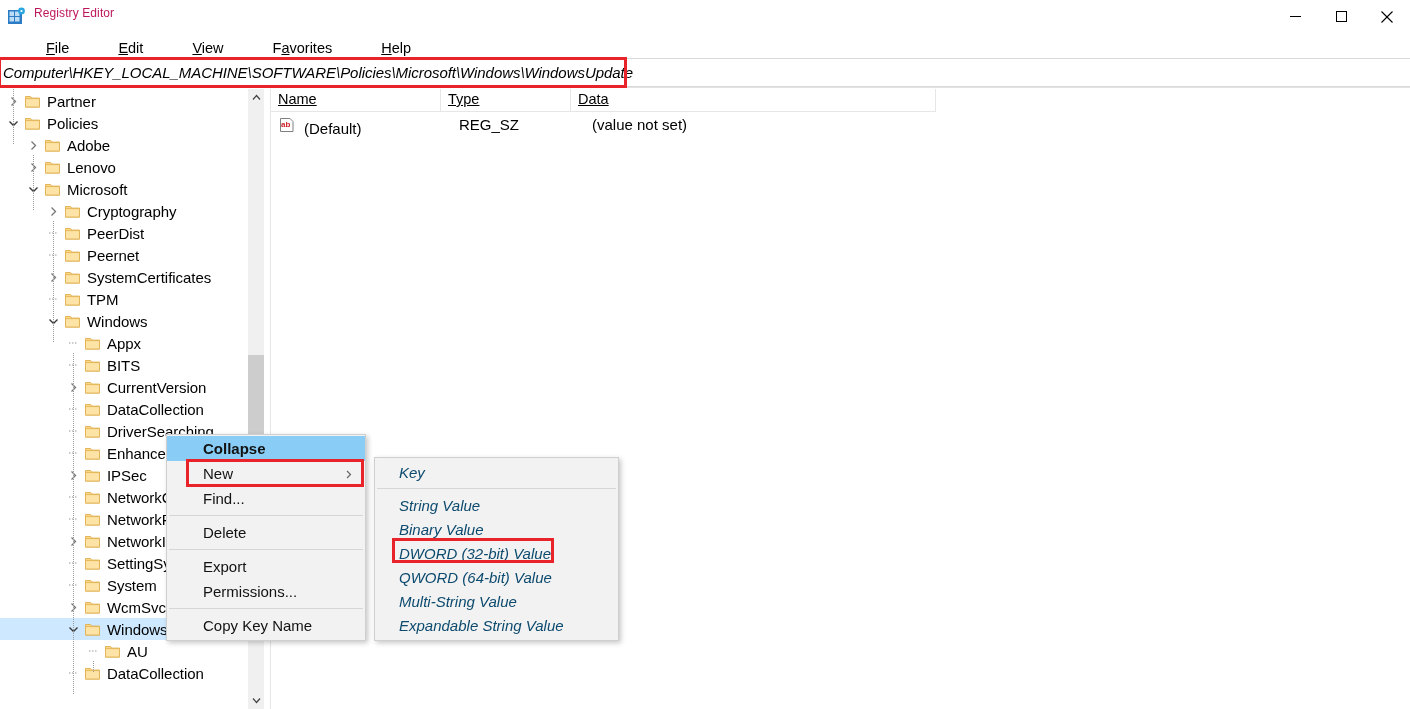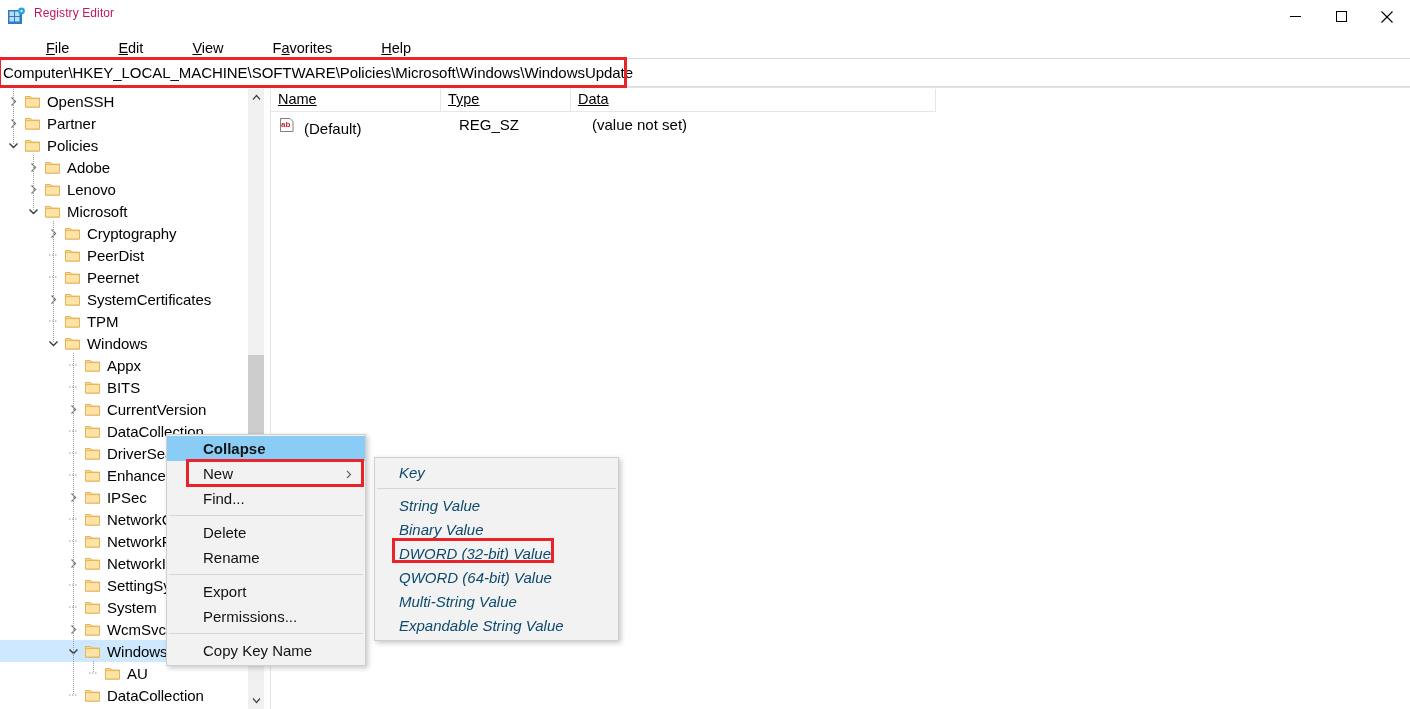--- a/index.html
+++ b/index.html
@@ -60,20 +60,21 @@
     margin-left: 32px;
   }
   .menu-item u { text-decoration: underline; text-underline-offset: 1px; }
 
   
   .addrbar-wrap {
     position: absolute; left: 0; top: 58px;
     width: 1410px; height: 30px;
     background: #ffffff;
     border-bottom: 1px solid #e3e3e3;
+    font-style: italic;
   }
   .addrbar {
     position: absolute; left: 0; top: 0;
     width: 1410px; height: 29px;
     border: 1px solid #d9d9d9;
     border-left: none; border-right: none;
     background: #ffffff;
     display: flex; align-items: center;
   }
   .addr-text {
@@ -307,35 +308,20 @@
 
   <div class="addrbar-wrap">
     <div class="addrbar">
       <span class="addr-text">Computer\HKEY_LOCAL_MACHINE\SOFTWARE\Policies\Microsoft\Windows\WindowsUpdate</span>
     </div>
   </div>
   <div class="addr-redbox" style="border-color: rgb(232, 35, 42);"></div>
 
   <div class="tree-pane">
     <div class="tree" id="tree-root">
-        <div class="trow">
-          <div style="width: 5px; flex: 0 0 5px; height: 22px;"></div>
-          <div class="twist">
-            <svg width="9" height="11" viewBox="0 0 9 11">
-              <polyline points="2.5,1.5 6.5,5.5 2.5,9.5" fill="none" stroke="#767676" stroke-width="1.3"></polyline>
-            </svg>
-          </div>
-          <div class="tfolder">
-            <svg width="15" height="13" viewBox="0 0 15 13">
-              <path d="M0.5 1.5 h5 l1.4 1.6 H14.5 v9 H0.5 Z" fill="#ffd98a" stroke="#e0ae4e" stroke-width="0.9"></path>
-              <path d="M0.5 3.6 H14.5 v8.4 H0.5 Z" fill="#fde3a6" stroke="#e0ae4e" stroke-width="0.8"></path>
-            </svg>
-          </div>
-          <span class="tlabel">OpenSSH</span>
-        </div>
         <div class="trow">
           <div style="width: 5px; flex: 0 0 5px; height: 22px;"></div>
           <div class="twist">
             <svg width="9" height="11" viewBox="0 0 9 11">
               <polyline points="2.5,1.5 6.5,5.5 2.5,9.5" fill="none" stroke="#767676" stroke-width="1.3"></polyline>
             </svg>
           </div>
           <div class="tfolder">
             <svg width="15" height="13" viewBox="0 0 15 13">
               <path d="M0.5 1.5 h5 l1.4 1.6 H14.5 v9 H0.5 Z" fill="#ffd98a" stroke="#e0ae4e" stroke-width="0.9"></path>
@@ -787,23 +773,20 @@
             <polyline points="2,1.5 5.5,5 2,8.5" fill="none" stroke="#666" stroke-width="1.2"></polyline>
           </svg></span>
       </div>
       <div class="ctx-item">
         <span>Find...</span>
       </div>
       <div class="ctx-sep"></div>
       <div class="ctx-item">
         <span>Delete</span>
       </div>
-      <div class="ctx-item">
-        <span>Rename</span>
-      </div>
       <div class="ctx-sep"></div>
       <div class="ctx-item">
         <span>Export</span>
       </div>
       <div class="ctx-item">
         <span>Permissions...</span>
       </div>
       <div class="ctx-sep"></div>
       <div class="ctx-item">
         <span>Copy Key Name</span>

